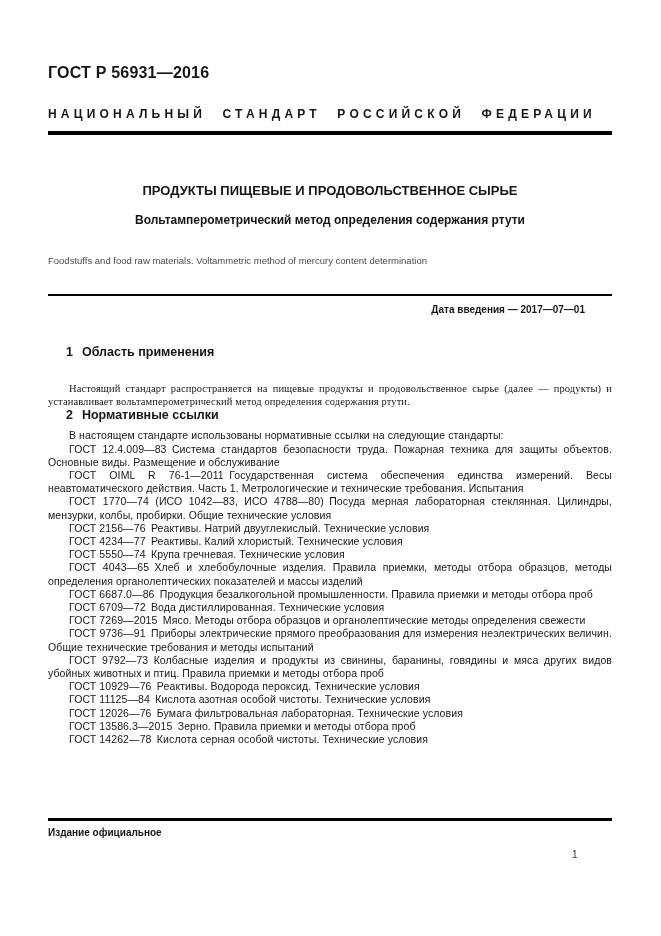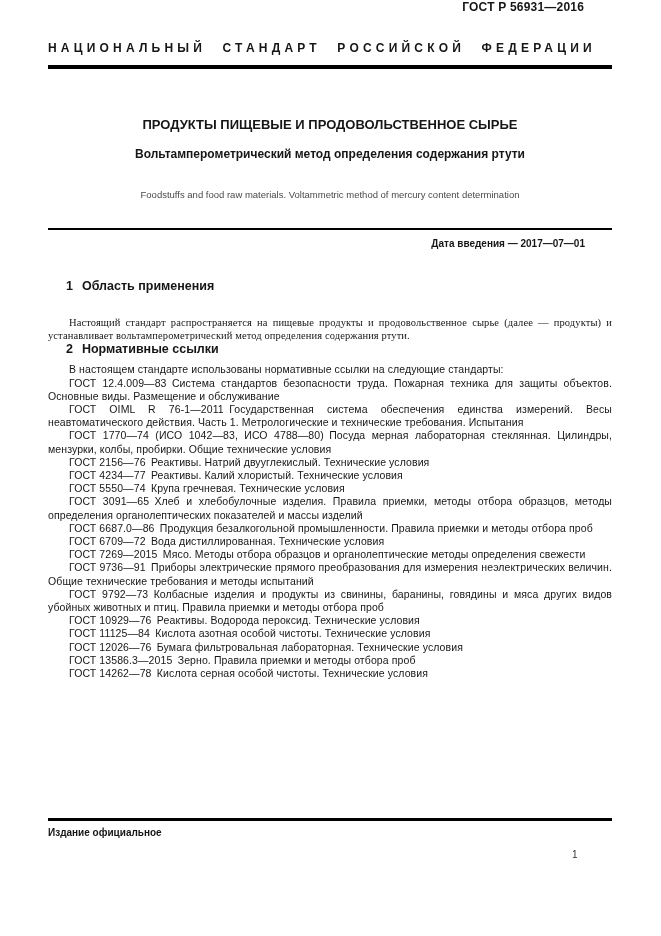--- a/index.html
+++ b/index.html
@@ -15,23 +15,23 @@
     font-family: "Liberation Sans", sans-serif;
     overflow: hidden;
   }
   .page {
     position: absolute;
     left: 48px;
     top: 0;
     width: 564px;
   }
   .designation {
-    text-align: right;
+    margin-top: 66px;
     padding-right: 28px;
-    font-size: 12px;
+    font-size: 16px;
     line-height: 14px;
     font-weight: bold;
     letter-spacing: 0.2px;
   }
   .fed-standard {
     margin-top: 28px;
     font-size: 12px;
     line-height: 12px;
     font-weight: bold;
     letter-spacing: 4.2px;
@@ -53,21 +53,20 @@
   }
   .doc-subtitle {
     margin-top: 15px;
     text-align: center;
     font-size: 12px;
     line-height: 14px;
     font-weight: bold;
   }
   .doc-title-en {
     margin-top: 28px;
-    text-align: center;
     font-size: 9.5px;
     line-height: 12px;
     color: #4a4a4a;
   }
   .intro-date {
     margin-top: 8px;
     text-align: right;
     padding-right: 27px;
     font-size: 10px;
     line-height: 12px;
@@ -150,21 +149,21 @@
 
   <p class="body-par refs-intro">В настоящем стандарте использованы нормативные ссылки на следующие стандарты:</p>
 
   <div>
       <p class="body-par">ГОСТ 12.4.009—83 Система стандартов безопасности труда. Пожарная техника для защиты объ­ектов. Основные виды. Размещение и обслуживание</p>
       <p class="body-par">ГОСТ OIML R 76-1—2011 Государственная система обеспечения единства измерений. Весы неавтоматического действия. Часть 1. Метрологические и технические требования. Испытания</p>
       <p class="body-par">ГОСТ 1770—74 (ИСО 1042—83, ИСО 4788—80) Посуда мерная лабораторная стеклянная. Цилин­дры, мензурки, колбы, пробирки. Общие технические условия</p>
       <p class="body-par">ГОСТ 2156—76 Реактивы. Натрий двууглекислый. Технические условия</p>
       <p class="body-par">ГОСТ 4234—77 Реактивы. Калий хлористый. Технические условия</p>
       <p class="body-par">ГОСТ 5550—74 Крупа гречневая. Технические условия</p>
-      <p class="body-par">ГОСТ 3091—65 Хлеб и хлебобулочные изделия. Правила приемки, методы отбора образцов, методы определения органолептических показателей и массы изделий</p>
+      <p class="body-par">ГОСТ 4043—65 Хлеб и хлебобулочные изделия. Правила приемки, методы отбора образцов, методы определения органолептических показателей и массы изделий</p>
       <p class="body-par">ГОСТ 6687.0—86 Продукция безалкогольной промышленности. Правила приемки и методы отбо­ра проб</p>
       <p class="body-par">ГОСТ 6709—72 Вода дистиллированная. Технические условия</p>
       <p class="body-par">ГОСТ 7269—2015 Мясо. Методы отбора образцов и органолептические методы определения све­жести</p>
       <p class="body-par">ГОСТ 9736—91 Приборы электрические прямого преобразования для измерения неэлектричес­ких величин. Общие технические требования и методы испытаний</p>
       <p class="body-par">ГОСТ 9792—73 Колбасные изделия и продукты из свинины, баранины, говядины и мяса других видов убойных животных и птиц. Правила приемки и методы отбора проб</p>
       <p class="body-par">ГОСТ 10929—76 Реактивы. Водорода пероксид. Технические условия</p>
       <p class="body-par">ГОСТ 11125—84 Кислота азотная особой чистоты. Технические условия</p>
       <p class="body-par">ГОСТ 12026—76 Бумага фильтровальная лабораторная. Технические условия</p>
       <p class="body-par">ГОСТ 13586.3—2015 Зерно. Правила приемки и методы отбора проб</p>
       <p class="body-par">ГОСТ 14262—78 Кислота серная особой чистоты. Технические условия</p>

